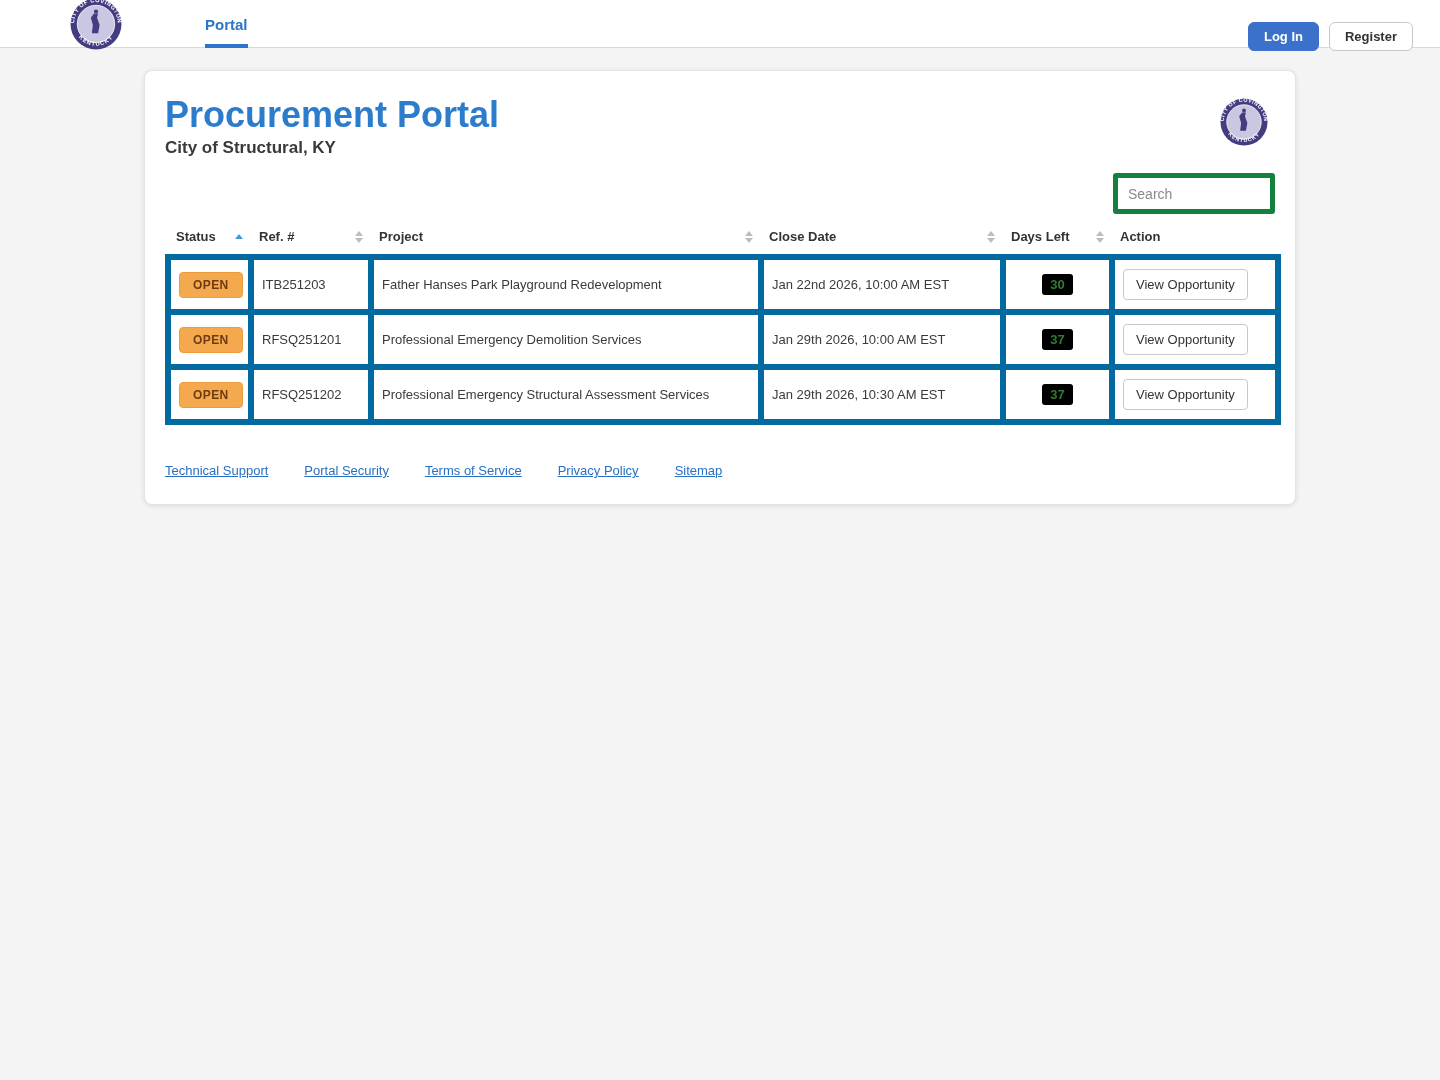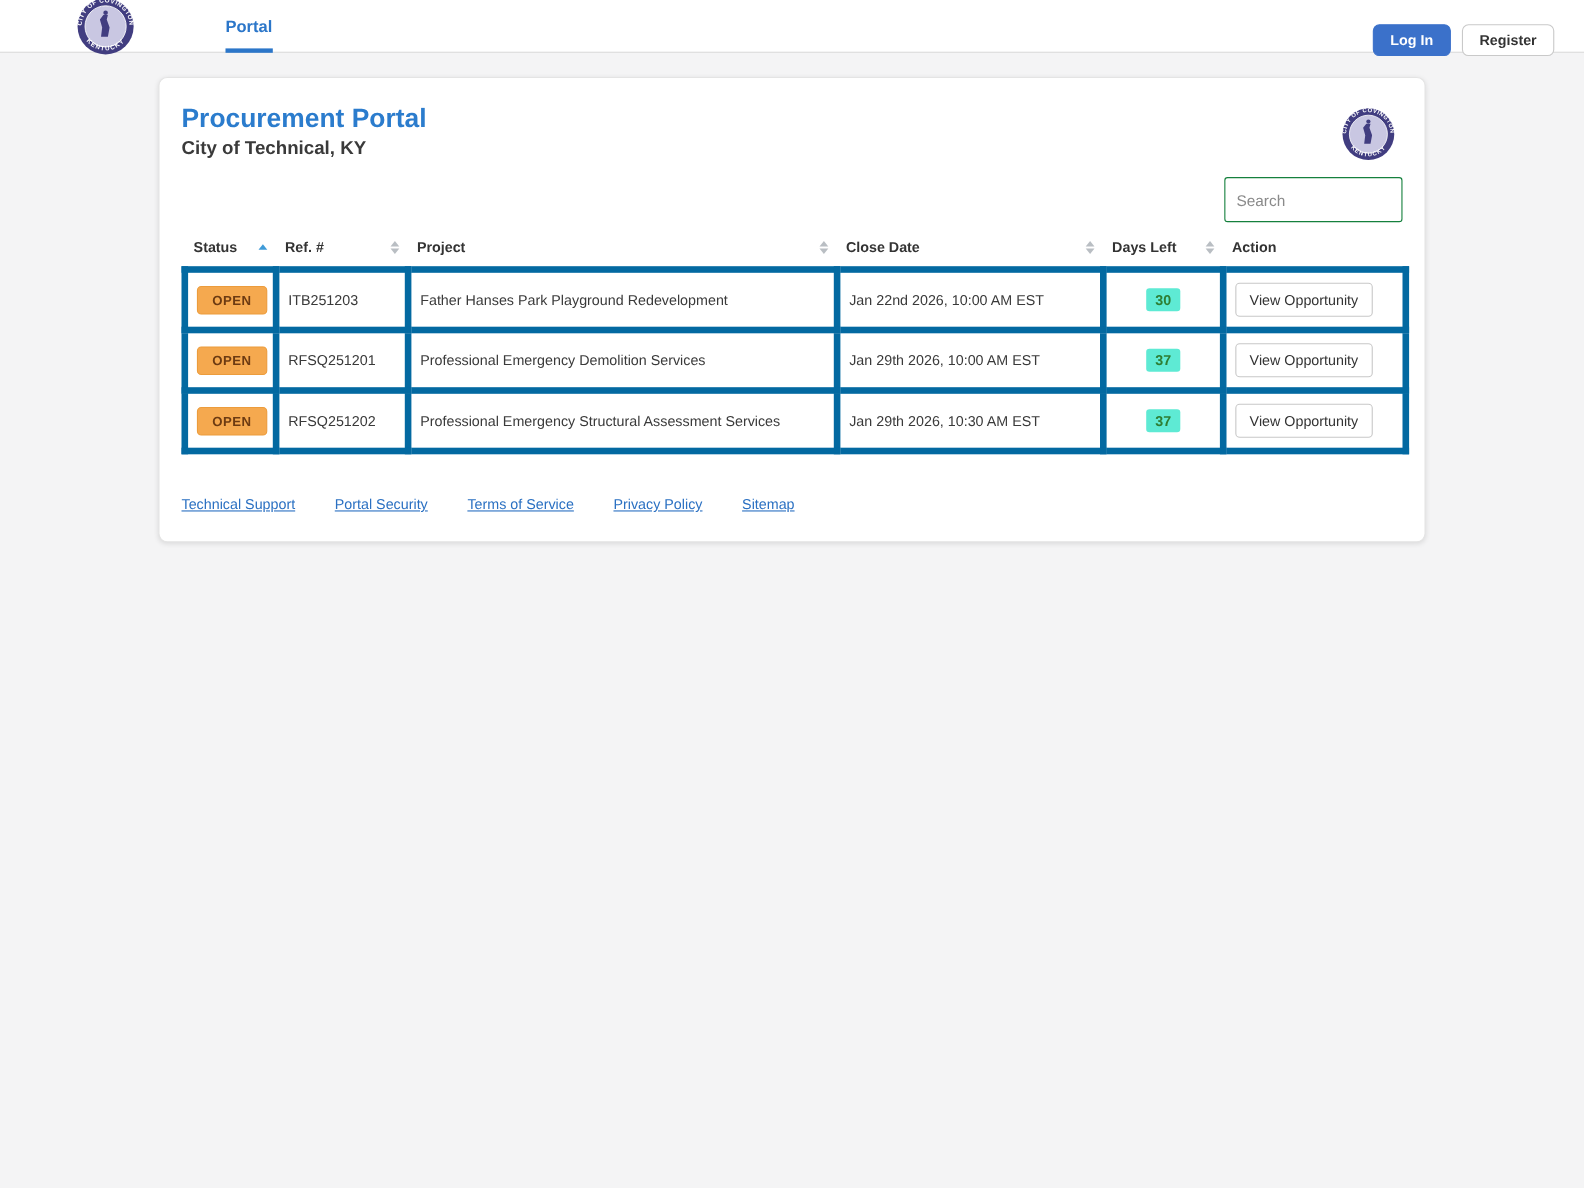--- a/index.html
+++ b/index.html
@@ -90,21 +90,21 @@
     box-shadow: 0 1px 5px rgba(0,0,0,0.10);
     padding: 20px 20px 24px 20px;
   }
   .card-header {
     display: flex;
     justify-content: space-between;
     align-items: flex-start;
     padding-top: 3px;
   }
   .page-title {
-    font-size: 24px;
+    font-size: 36px;
     font-weight: bold;
     color: #2b7ccd;
     line-height: 1.15;
   }
   .page-subtitle {
     font-size: 17px;
     font-weight: bold;
     color: #3a3a3a;
     margin-top: 3px;
   }
@@ -139,21 +139,21 @@
 
   
   .search-row {
     display: flex;
     justify-content: flex-end;
     margin-top: 15px;
   }
   .search-input {
     width: 162px;
     height: 41px;
-    border: 1px solid #15803d;
+    border: 5px solid #15803d;
     border-radius: 3px;
     padding: 0 10px;
     font-size: 14px;
     font-family: "Liberation Sans", sans-serif;
     color: #333;
   }
   .search-input::placeholder { color: #8a8a8a; }
 
   
   .opps-table {
@@ -202,21 +202,21 @@
     border: 1px solid #ec9c3c;
     color: #6d3b12;
     font-size: 12px;
     font-weight: bold;
     letter-spacing: 0.4px;
     padding: 5px 13px;
     border-radius: 4px;
   }
   .badge-days {
     display: inline-block;
-    background: #5eead4;
+    background: #000000;
     color: #2e7d32;
     font-size: 13px;
     font-weight: bold;
     padding: 3px 8px;
     border-radius: 3px;
     min-width: 24px;
   }
   .btn-view {
     background: #ffffff;
     border: 1px solid #c8c8c8;
@@ -280,21 +280,21 @@
     <button class="btn btn-login">Log In</button>
     <button class="btn btn-register">Register</button>
   </div>
 </div>
 
 <div class="card">
 
   <div class="card-header">
     <div>
       <div class="page-title">Procurement Portal</div>
-      <div class="page-subtitle">City of Technical, KY</div>
+      <div class="page-subtitle">City of Structural, KY</div>
     </div>
     <div class="card-seal">
       <svg class="seal" viewBox="0 0 100 100">
           <use href="#seal-def"></use>
         </svg>
     </div>
   </div>
 
 
   <div class="search-row">

